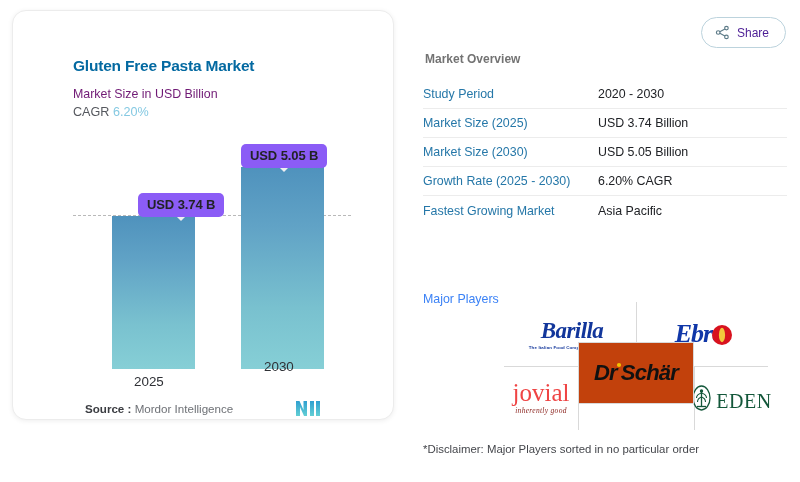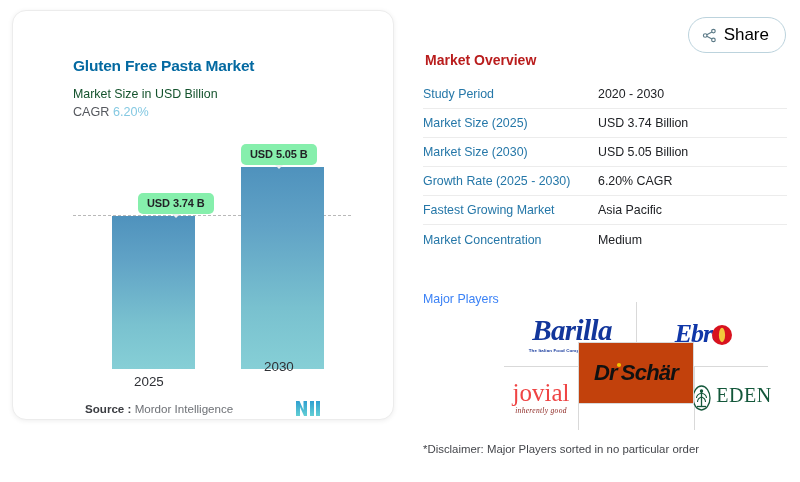--- a/index.html
+++ b/index.html
@@ -20,21 +20,21 @@
     border-radius: 14px;
     box-shadow: 0 1px 5px rgba(0,0,0,0.07);
   }
   .chart-title {
     position:absolute; left: 60px; top: 46px;
     font-size: 15.5px; font-weight: bold; color: #0369a1;
     letter-spacing: -0.2px;
   }
   .chart-sub {
     position:absolute; left: 60px; top: 76px;
-    font-size: 12.4px; color: #14532d;
+    font-size: 12.4px; color: #701a75;
   }
   .cagr-line {
     position:absolute; left: 60px; top: 94px;
     font-size: 12.6px; color: #55585e;
   }
   .cagr-val { color: #85c9e2; }
 
   
   .plot { position:absolute; left: 0; top: 0; width: 382px; height: 410px; }
   .dashline {
@@ -43,24 +43,24 @@
   }
   .bar {
     position: absolute;
     background: linear-gradient(180deg, #4f92bd 0%, #61a3c6 30%, #79c1cf 70%, #86cfd6 100%);
   }
   .bar-1 { left: 99px; top: 205px; width: 83px; height: 153px; }
   .bar-2 { left: 228px; top: 156px; width: 83px; height: 202px; }
 
   .vlabel {
     position: absolute;
-    background: #86efac;
+    background: #8b5cf6;
     border-radius: 5px;
     padding: 4px 9px 5px 9px;
-    font-size: 11px; font-weight: bold; color: #222326;
+    font-size: 13px; font-weight: bold; color: #222326;
     white-space: nowrap;
     letter-spacing: -0.1px;
   }
   .vlabel:after{
     content:""; position:absolute; left: 50%; bottom:-4px; margin-left:-4px;
     width:0;height:0; border-left:4px solid transparent; border-right:4px solid transparent;
     border-top:4px solid #eff0f1;
   }
   .vlabel-1 { left: 95px; top: 182px; margin-left: 30px; }
   .vlabel-2 { left: 228px; top: 133px; }
@@ -77,25 +77,25 @@
   .mi-logo { position:absolute; left: 282px; top: 388px; }
 
   
   .share-btn {
     position:absolute; right: 14px; top: 17px;
     display:flex; align-items:center; gap:7px;
     border: 1.4px solid #bcd3dd; border-radius: 18px;
     padding: 7px 16px 7px 13px;
     background:#fff; cursor:pointer;
   }
-  .share-btn span { font-size: 17px; color: #000000; }
+  .share-btn span { font-size: 12px; color: #4c1d95; }
 
   .mo-title {
     position:absolute; left: 425px; top: 52px;
-    font-size: 14px; font-weight:bold; color:#b91c1c;
+    font-size: 12px; font-weight:bold; color:#737373;
   }
 
   .table { position:absolute; left: 423px; top: 80px; width: 364px; }
   .trow {
     display:flex; align-items:center;
     height: 29px;
     border-bottom: 1px solid #ececec;
   }
   .trow:last-child { border-bottom: none; }
   .tkey {
@@ -115,21 +115,21 @@
     width: 264px; height: 128px;
   }
   .lcell { position:absolute; display:flex; align-items:center; justify-content:center; background:#fff; }
   .gl-v { position:absolute; background:#d9d9d9; width:1px; }
   .gl-h { position:absolute; background:#d9d9d9; height:1px; }
 
   
   .barilla { text-align:center; }
   .barilla .bname {
     font-family:"Liberation Serif", serif; font-style: italic; font-weight:bold;
-    font-size: 29px; color:#12369b; letter-spacing:-0.6px; line-height:1;
+    font-size: 23px; color:#12369b; letter-spacing:-0.6px; line-height:1;
   }
   .barilla .btag {
     font-size: 4.4px; color:#12369b; letter-spacing:0.15px; margin-top:3px;
     white-space:nowrap; font-weight:bold;
   }
   
   .ebro { display:flex; align-items:center; }
   .ebro .ename {
     font-family:"Liberation Serif", serif; font-style:italic; font-weight:bold;
     font-size: 26px; color:#1037a8; letter-spacing:-1px; line-height:1;
@@ -147,21 +147,21 @@
   .schar-cell {
     position:absolute; left: 74px; top: 40px; width: 116px; height: 62px;
     border: 1px solid #d9d9d9; background:#c2410c; z-index: 5;
     display:flex; align-items:center; justify-content:center;font-style:italic;
   }
   .schar {
     font-family:"Liberation Sans", sans-serif; font-weight:bold;
     font-size: 22px; color:#111; letter-spacing:-0.8px; position:relative;
   }
   
-  .eden { display:flex; align-items:flex-start; gap:5px; }
+  .eden { display:flex; align-items:flex-end; gap:5px; }
   .eden .ename2 {
     font-family:"Liberation Serif", serif; font-size: 20px; color:#13573a;
     letter-spacing:0.5px; line-height:1;
   }
 
   .disclaimer {
     position:absolute; left: 423px; top: 443px;
     font-size: 11.4px; color: #44464b;
   }
 </style>
@@ -239,24 +239,20 @@
       <div class="tval">USD 5.05 Billion</div>
     </div>
     <div class="trow">
       <div class="tkey">Growth Rate (2025 - 2030)</div>
       <div class="tval">6.20% CAGR</div>
     </div>
     <div class="trow">
       <div class="tkey">Fastest Growing Market</div>
       <div class="tval">Asia Pacific</div>
     </div>
-    <div class="trow">
-      <div class="tkey">Market Concentration</div>
-      <div class="tval">Medium</div>
-    </div>
   </div>
 
   <div class="players-label">Major Players</div>
 
   <div class="logo-grid">
 
     <div class="gl-v" style="left:132px; top:0; height:64px;"></div>
     <div class="gl-h" style="left:0; top:64px; width:264px;"></div>
     <div class="gl-v" style="left:74px; top:64px; height:64px;"></div>
     <div class="gl-v" style="left:190px; top:64px; height:64px;"></div>

